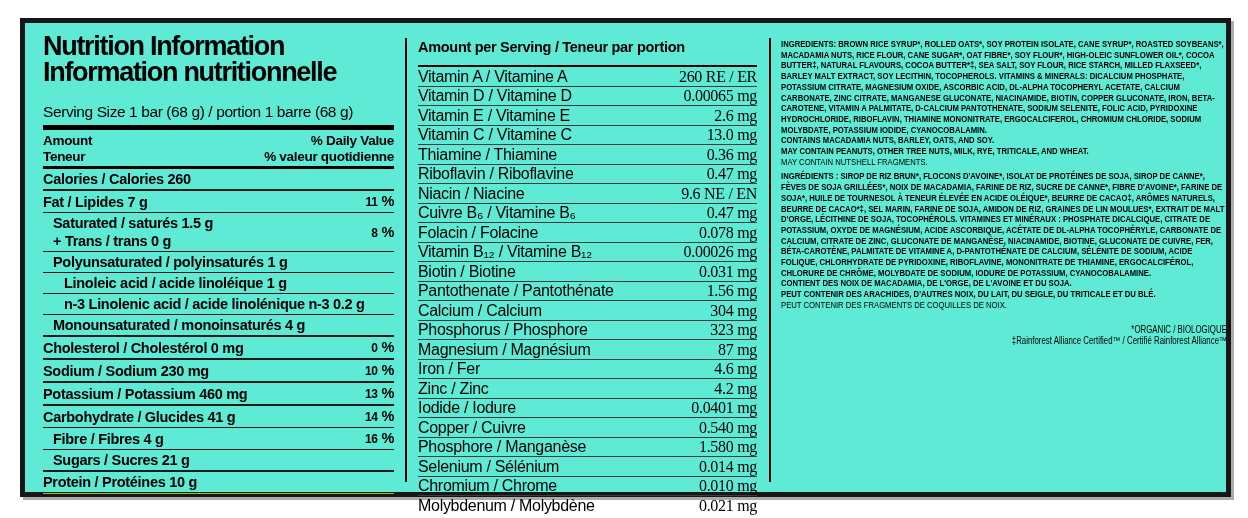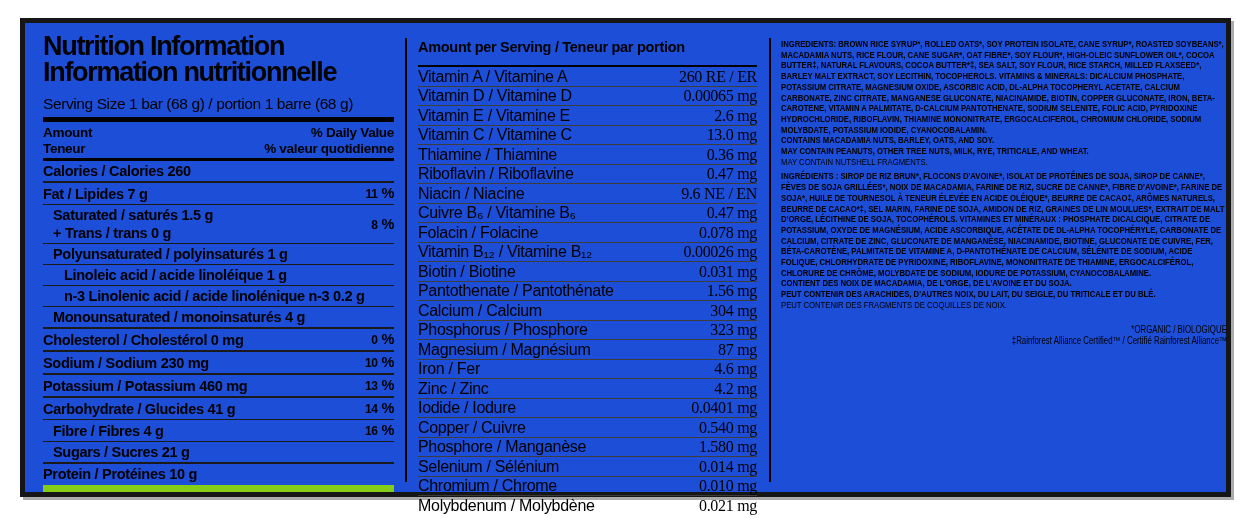--- a/index.html
+++ b/index.html
@@ -1,35 +1,35 @@
 <!DOCTYPE html>
 <html><head>
 <meta charset="utf-8">
 <style>
   * { margin:0; padding:0; box-sizing:border-box; }
   html,body { width:1248px; height:518px; background:#ffffff; overflow:hidden;
               font-family:"Liberation Sans","DejaVu Sans",sans-serif; color:#000; }
   .label { position:absolute; left:20px; top:18px; width:1211px; height:479px;
-           background:#1d4ed8; border:5px solid #161616; box-shadow:3px 3px 0 #ababab; }
+           background:#5eead4; border:5px solid #161616; box-shadow:3px 3px 0 #ababab; }
 
   
   .panel-left { position:absolute; left:18px; top:10px; width:351px; }
   .title { font-size:27px; font-weight:bold; line-height:26px; letter-spacing:-1.3px; }
-  .serving { font-size:15.5px; letter-spacing:-0.4px; margin-top:10px; }
+  .serving { font-size:15.5px; letter-spacing:-0.4px; margin-top:18px; }
   .bar { height:5px; background:#000; margin-top:4px; }
   .cols-header { display:flex; justify-content:space-between; font-weight:bold;
                  font-size:13.5px; line-height:15.5px; padding:3px 0 2px 0;
                  border-bottom:3px solid #000; letter-spacing:-0.3px; }
   .cols-header .right { text-align:right; }
   .nrow { display:flex; justify-content:space-between; align-items:center;
           font-size:14.5px; line-height:18px; min-height:20px; padding:1px 0;
           border-top:1px solid #1a1a1a; letter-spacing:-0.3px;font-weight:bold; }
   .nrow.main { border-top-width:2.5px; }
   .nrow:first-child { border-top:none; }
-  .nrow:last-child { border-bottom:7px solid #84cc16; padding-bottom:2px; }
+  .nrow:last-child { border-bottom:1px solid #84cc16; padding-bottom:2px; }
   .nrow .nm.ind1 { padding-left:10px; }
   .nrow .nm.ind2 { padding-left:21px; }
   .nrow .dv { white-space:nowrap; padding-left:6px; }
   .nrow .dv b { font-size:12px; }
 
   
   .vdiv { position:absolute; top:15px; height:444px; width:2px; background:#000; }
   .vdiv.d1 { left:380px; } .vdiv.d2 { left:744px; }
 
   

